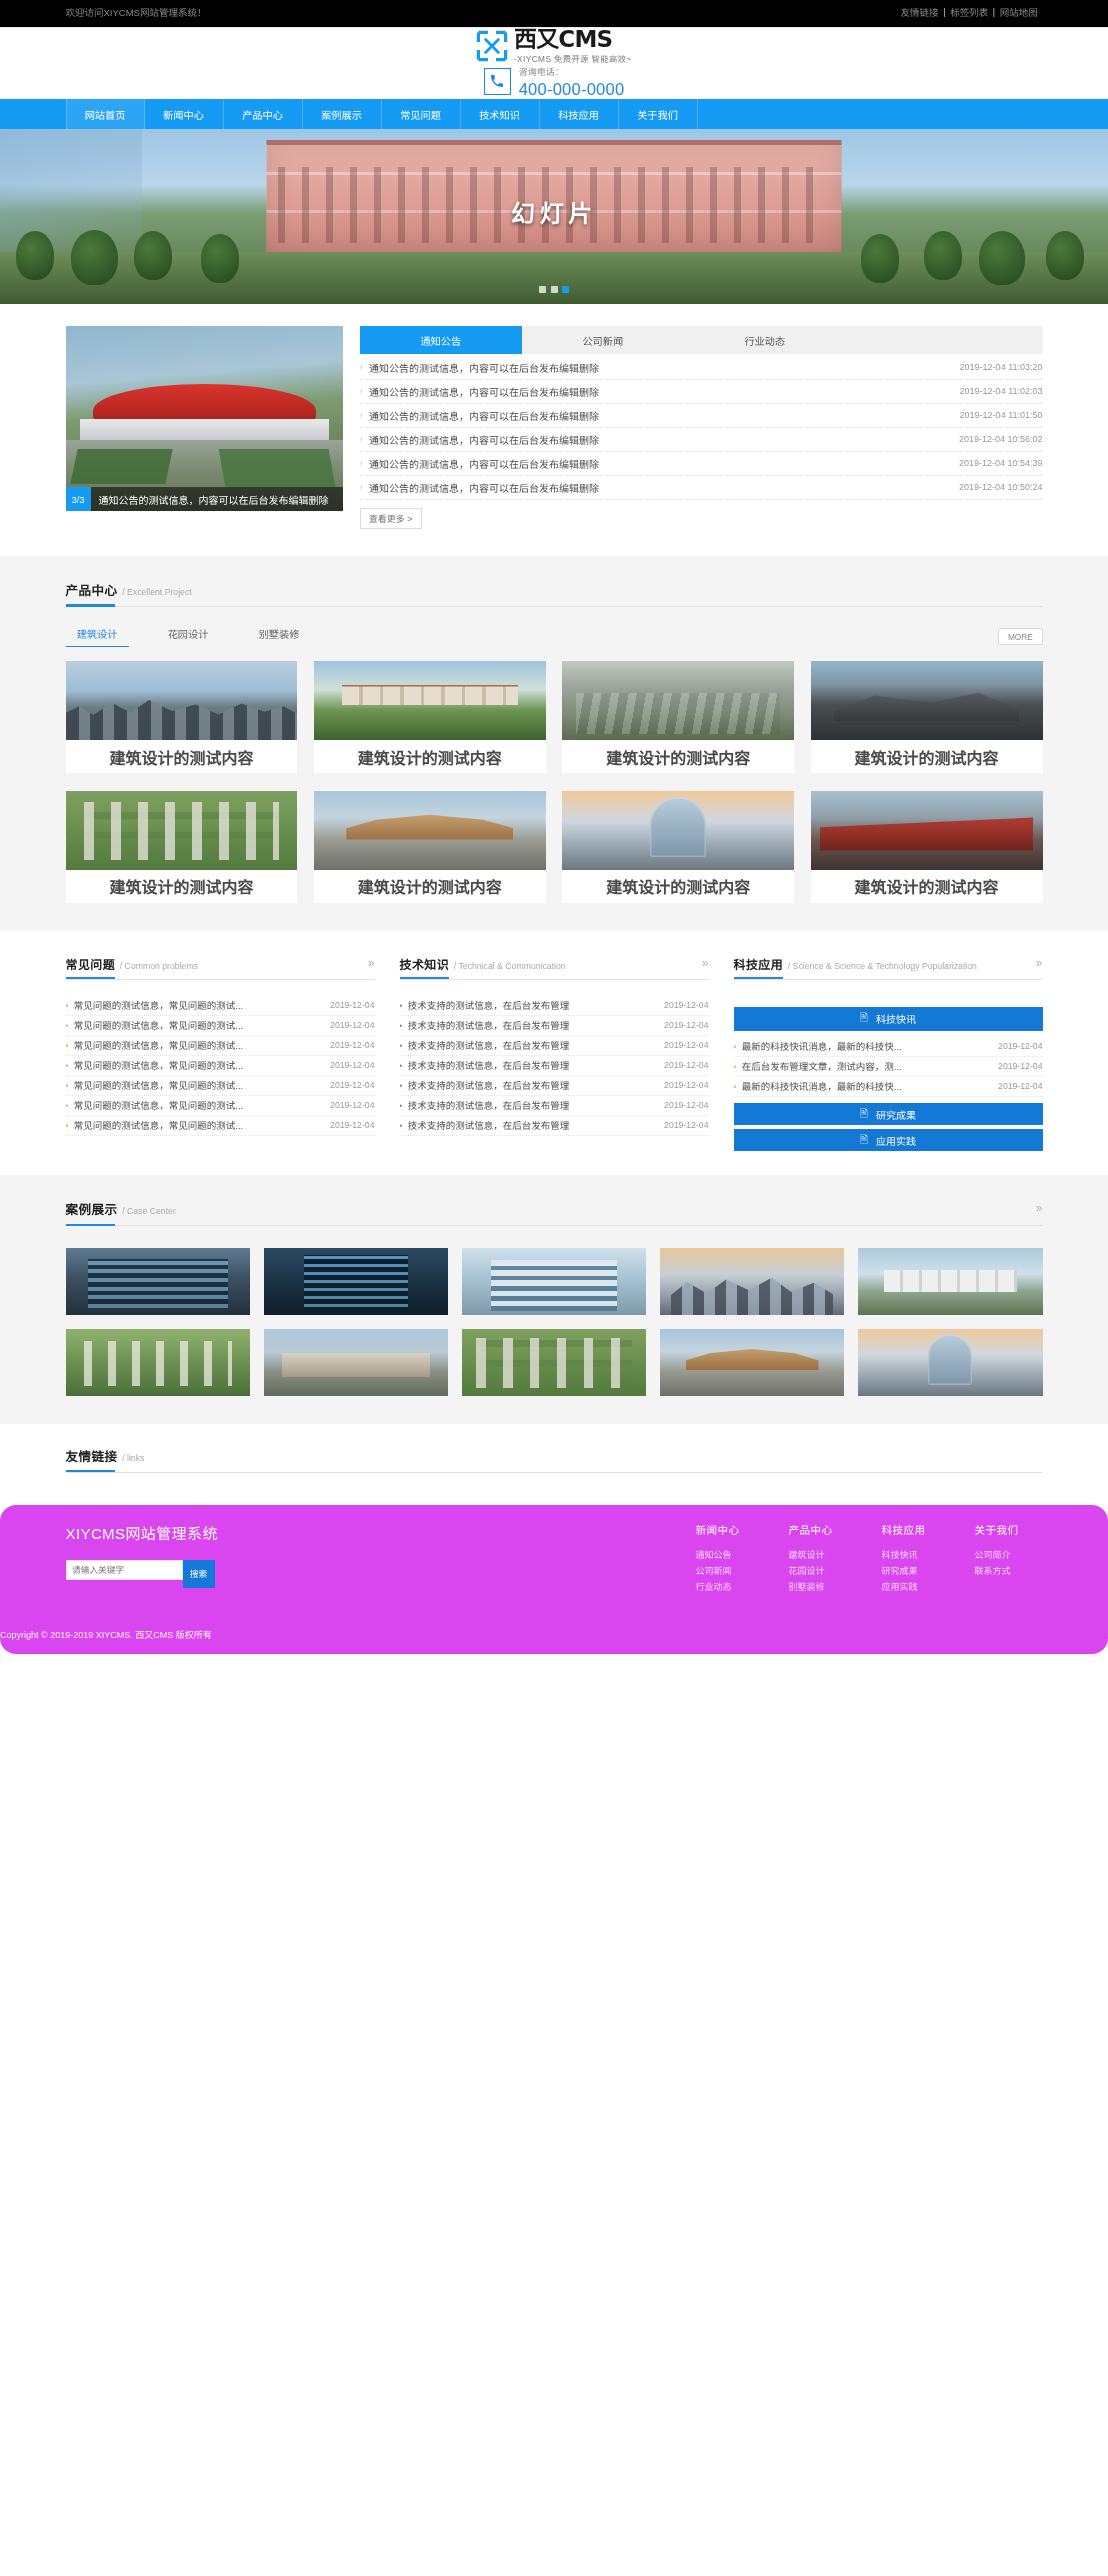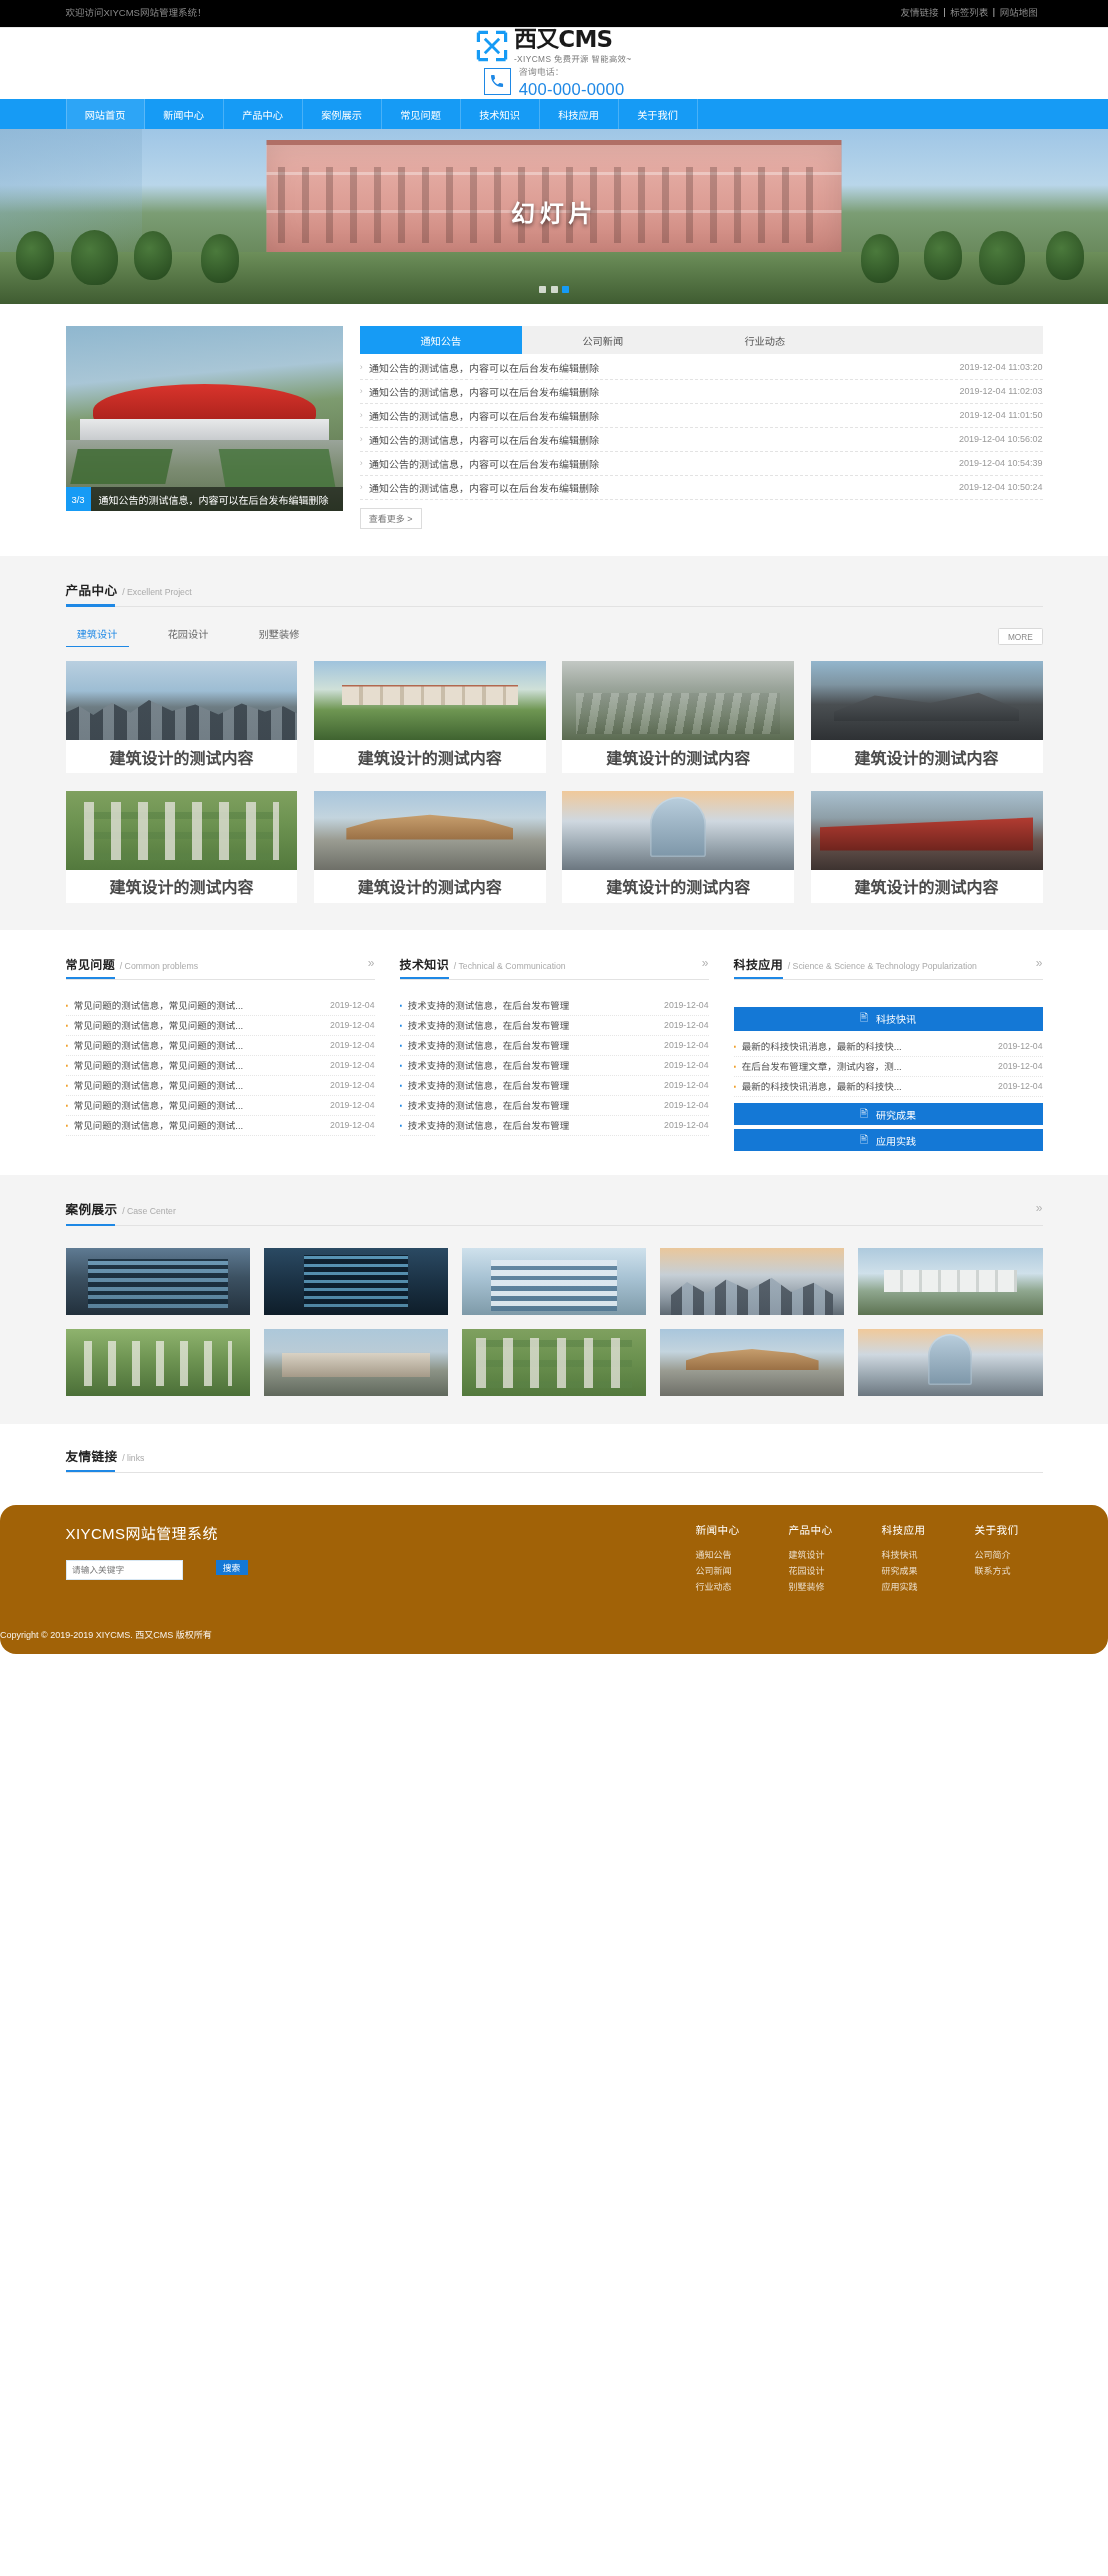--- a/index.html
+++ b/index.html
@@ -333,33 +333,33 @@
   .cases { background: #f4f4f4; padding: 24px 0 28px; }
   .case-grid { display: grid; grid-template-columns: repeat(5, 1fr); gap: 13.4px; margin-top: 14px; }
   .case-item { height: 67px; position: relative; overflow: hidden; background: #ddd; }
 
   
   .links-sec { background: #fff; padding: 22px 0 24px; }
   .links-list { padding-top: 11px; font-size: 9.5px; color: #666; }
   .links-list a { color: #666; text-decoration: none; }
 
   
-  .footer { background: #a16207; color: #fff; padding: 17px 0 0; border-radius: 16px; }
+  .footer { background: #d946ef; color: #fff; padding: 17px 0 0; border-radius: 16px; }
   .footer-row { display: flex; justify-content: space-between; }
   .f-left { width: 284px; }
   .f-brand { font-size: 15px; font-weight: 400; letter-spacing: 0.4px; }
   .f-search { display: flex; margin-top: 17.3px; height: 20.5px; }
   .f-search input {
     width: 117px; height: 20.5px; border: 0.8px solid #d8e7f3; background: #fff;
     font-size: 8.7px; padding: 0 5.5px; color: #666; outline: none;
     font-family: "Liberation Sans", sans-serif;
   }
   .f-search button {
-    width: 32px; height: 15px; border: none; background: #1478d6; color: #fff;
-    font-size: 8.7px; cursor: pointer; font-family: "Liberation Sans", sans-serif; margin-left: 33px;
+    width: 32px; height: 28px; border: none; background: #1478d6; color: #fff;
+    font-size: 8.7px; cursor: pointer; font-family: "Liberation Sans", sans-serif;
   }
   .f-cols { display: flex; gap: 49px; padding-right: 24px; }
   .f-col h4 { font-size: 10.6px; font-weight: 400; margin-bottom: 10.2px; letter-spacing: 0.4px; }
   .f-col a {
     display: block; font-size: 9px; color: rgba(255,255,255,.78);
     text-decoration: none; line-height: 16px;
   }
   .copyright {
     margin-top: 24px; padding: 9.5px 0 12.6px; text-align: left;
     font-size: 9px; color: rgba(255,255,255,.92);

